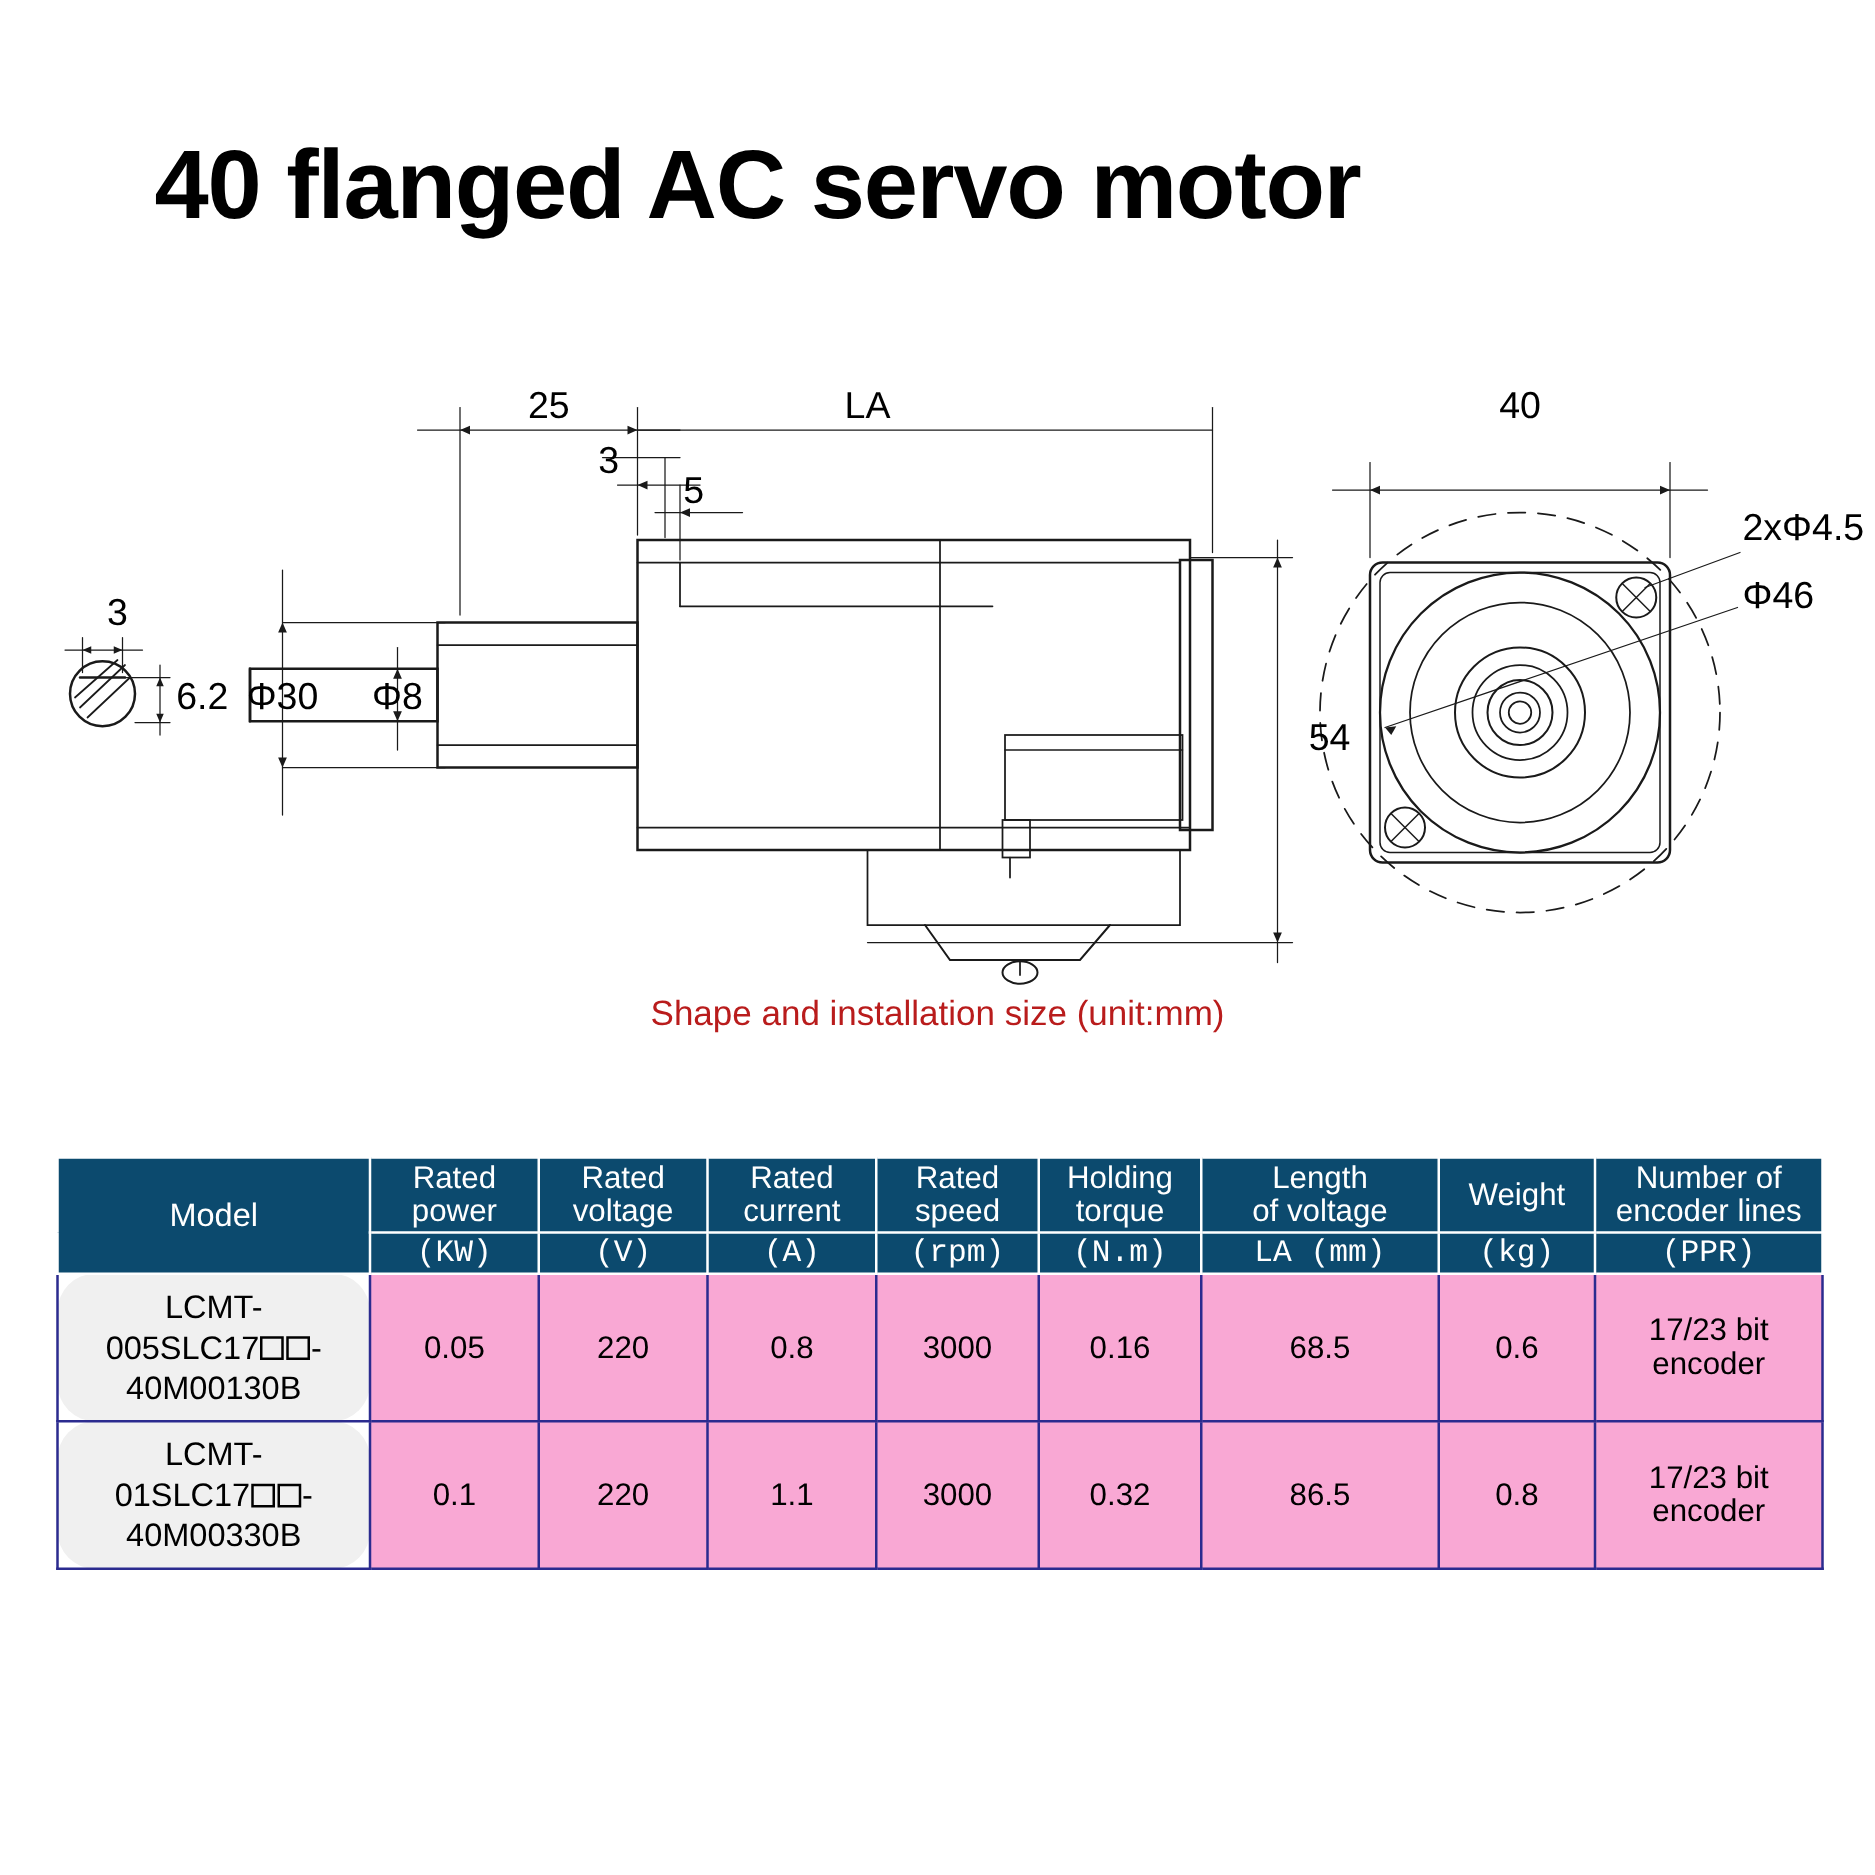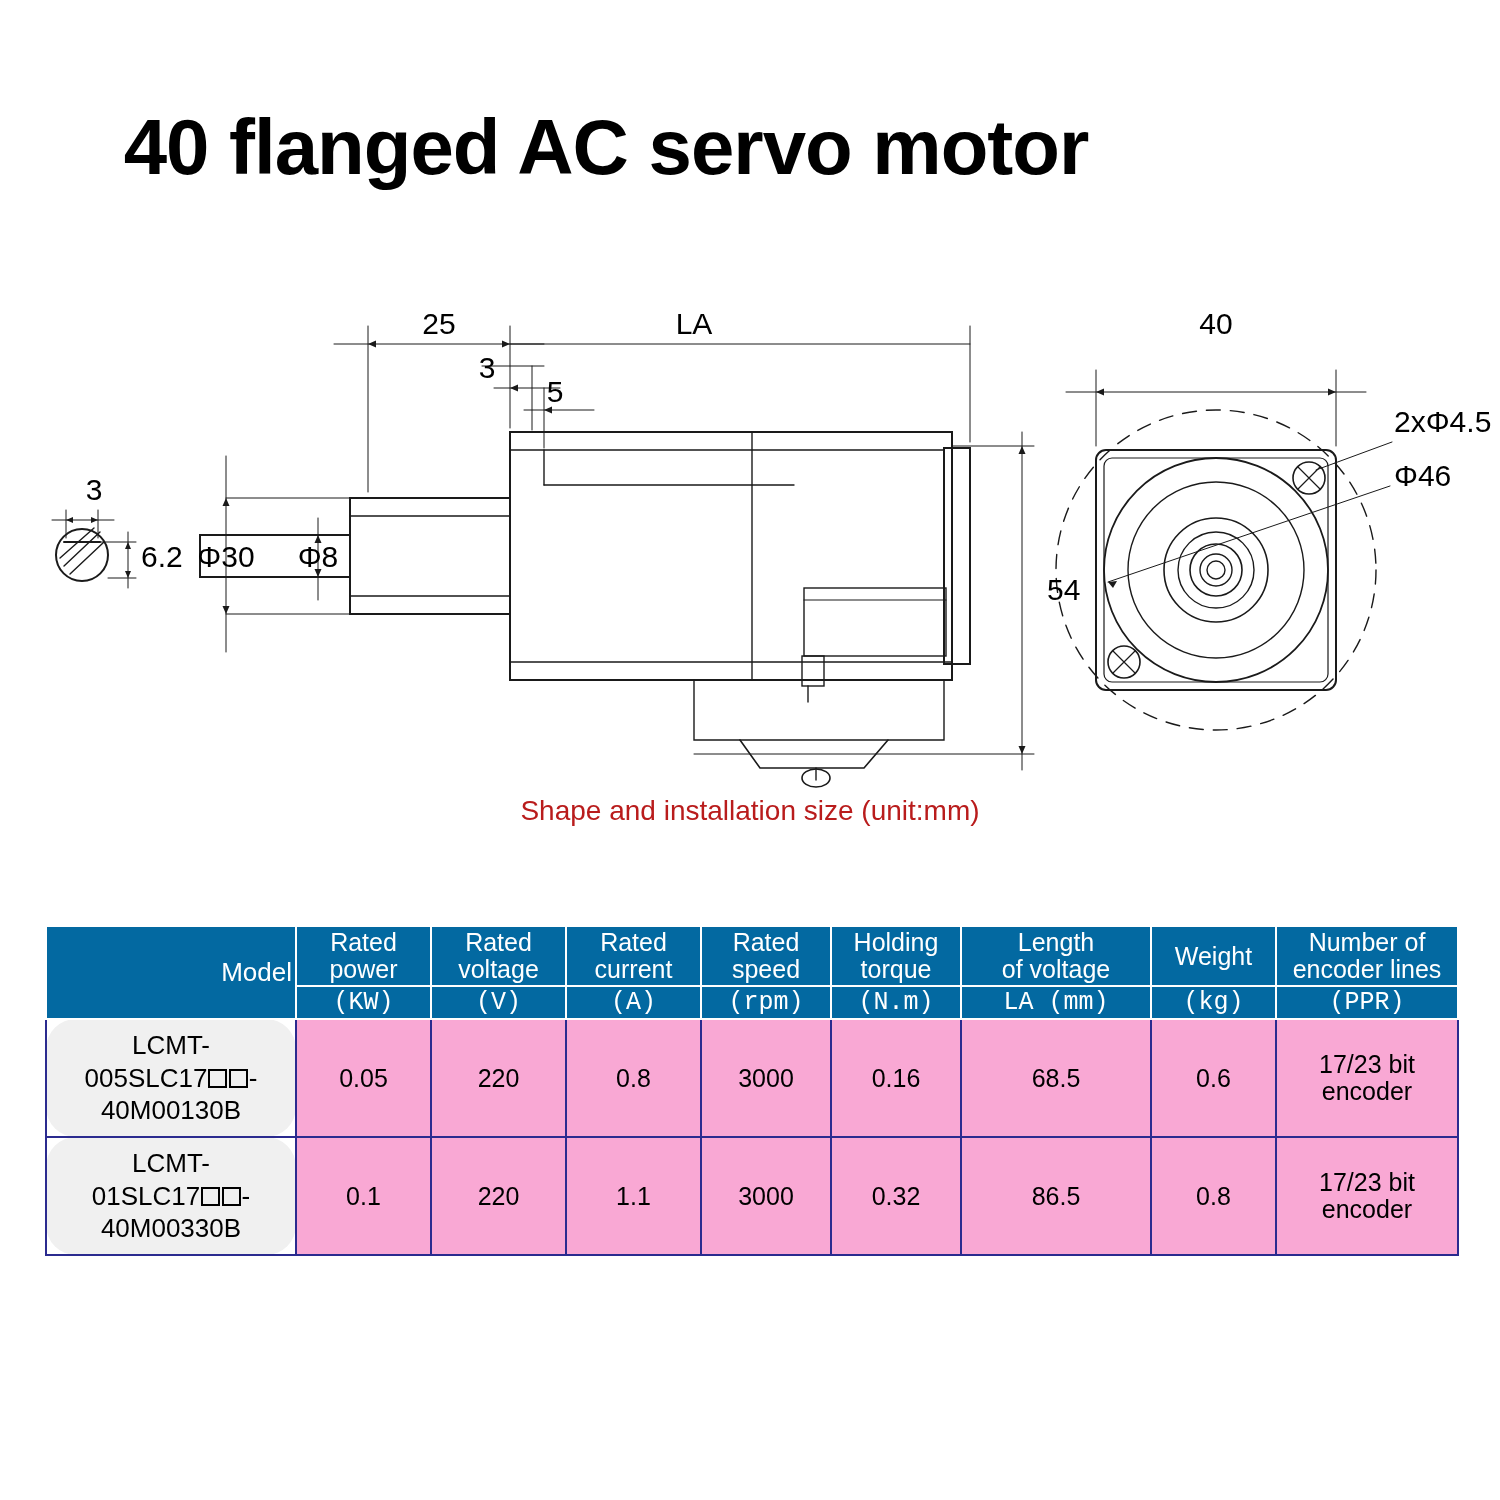--- a/index.html
+++ b/index.html
@@ -61,27 +61,26 @@
   .spec-table td, .spec-table th {
     border: 2px solid #2b2b8f;
     text-align: center;
     vertical-align: middle;
     font-size: 25px;
     font-weight: normal;
     padding: 2px 3px;
     line-height: 1.08;
   }
   .spec-table thead td {
-    background: #0369a1;
+    background: #0c4a6e;
     color: #ffffff;
     border-color: #ffffff;
   }
   .spec-table thead td.model-head {
     font-size: 26px;
-    text-align: right;
   }
   .spec-table thead tr.row-units td {
     font-size: 25px;
     font-family: Liberation Mono, monospace;
   }
   .spec-table tbody td {
     background: #f9a8d4;
     height: 112px;
   }
   .spec-table tbody td.model-cell {

